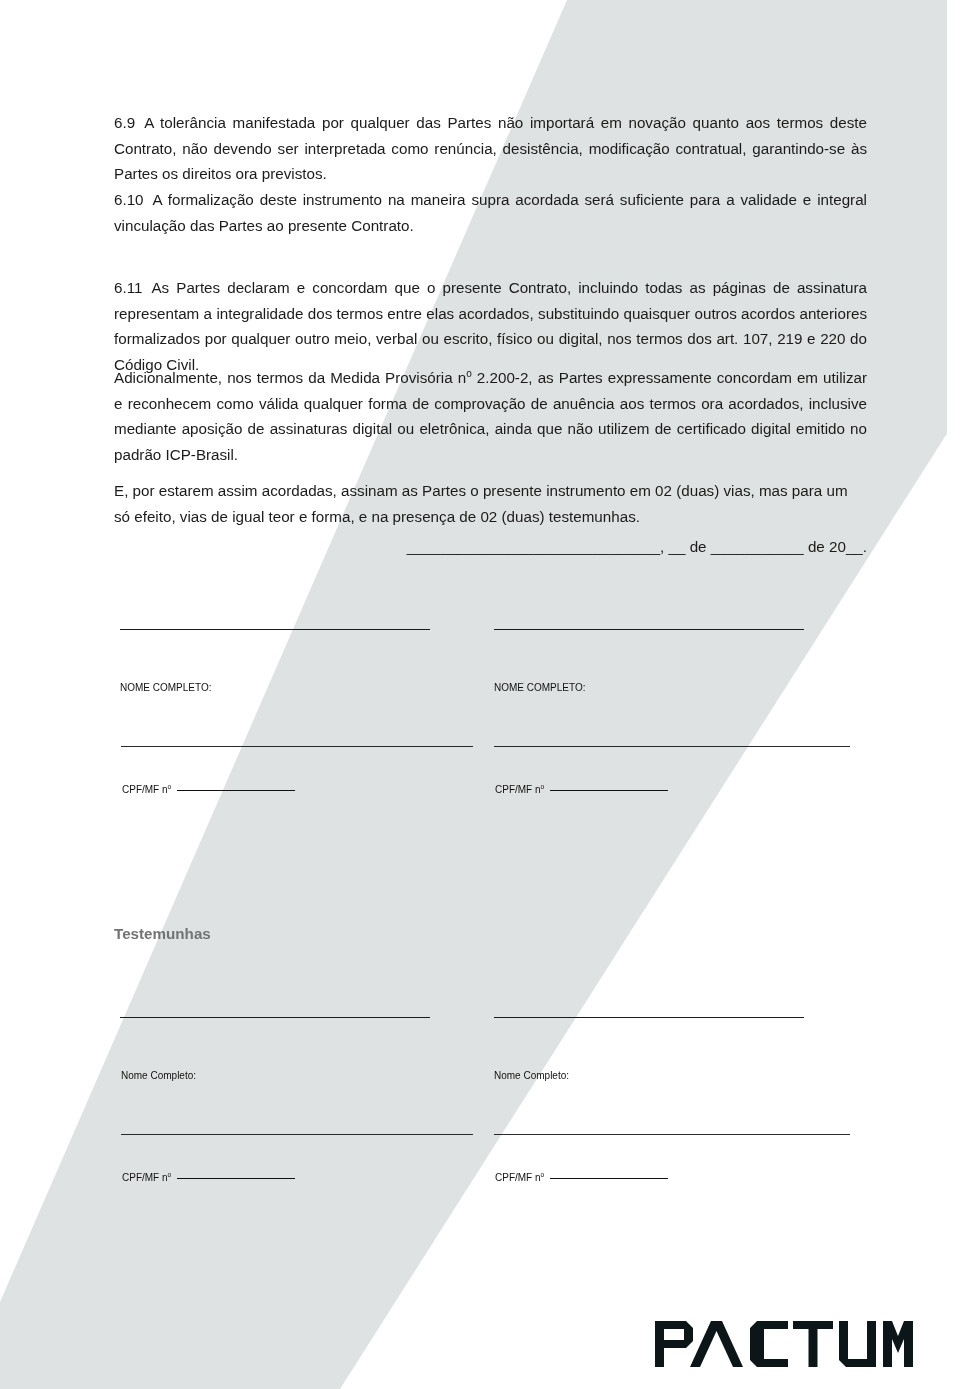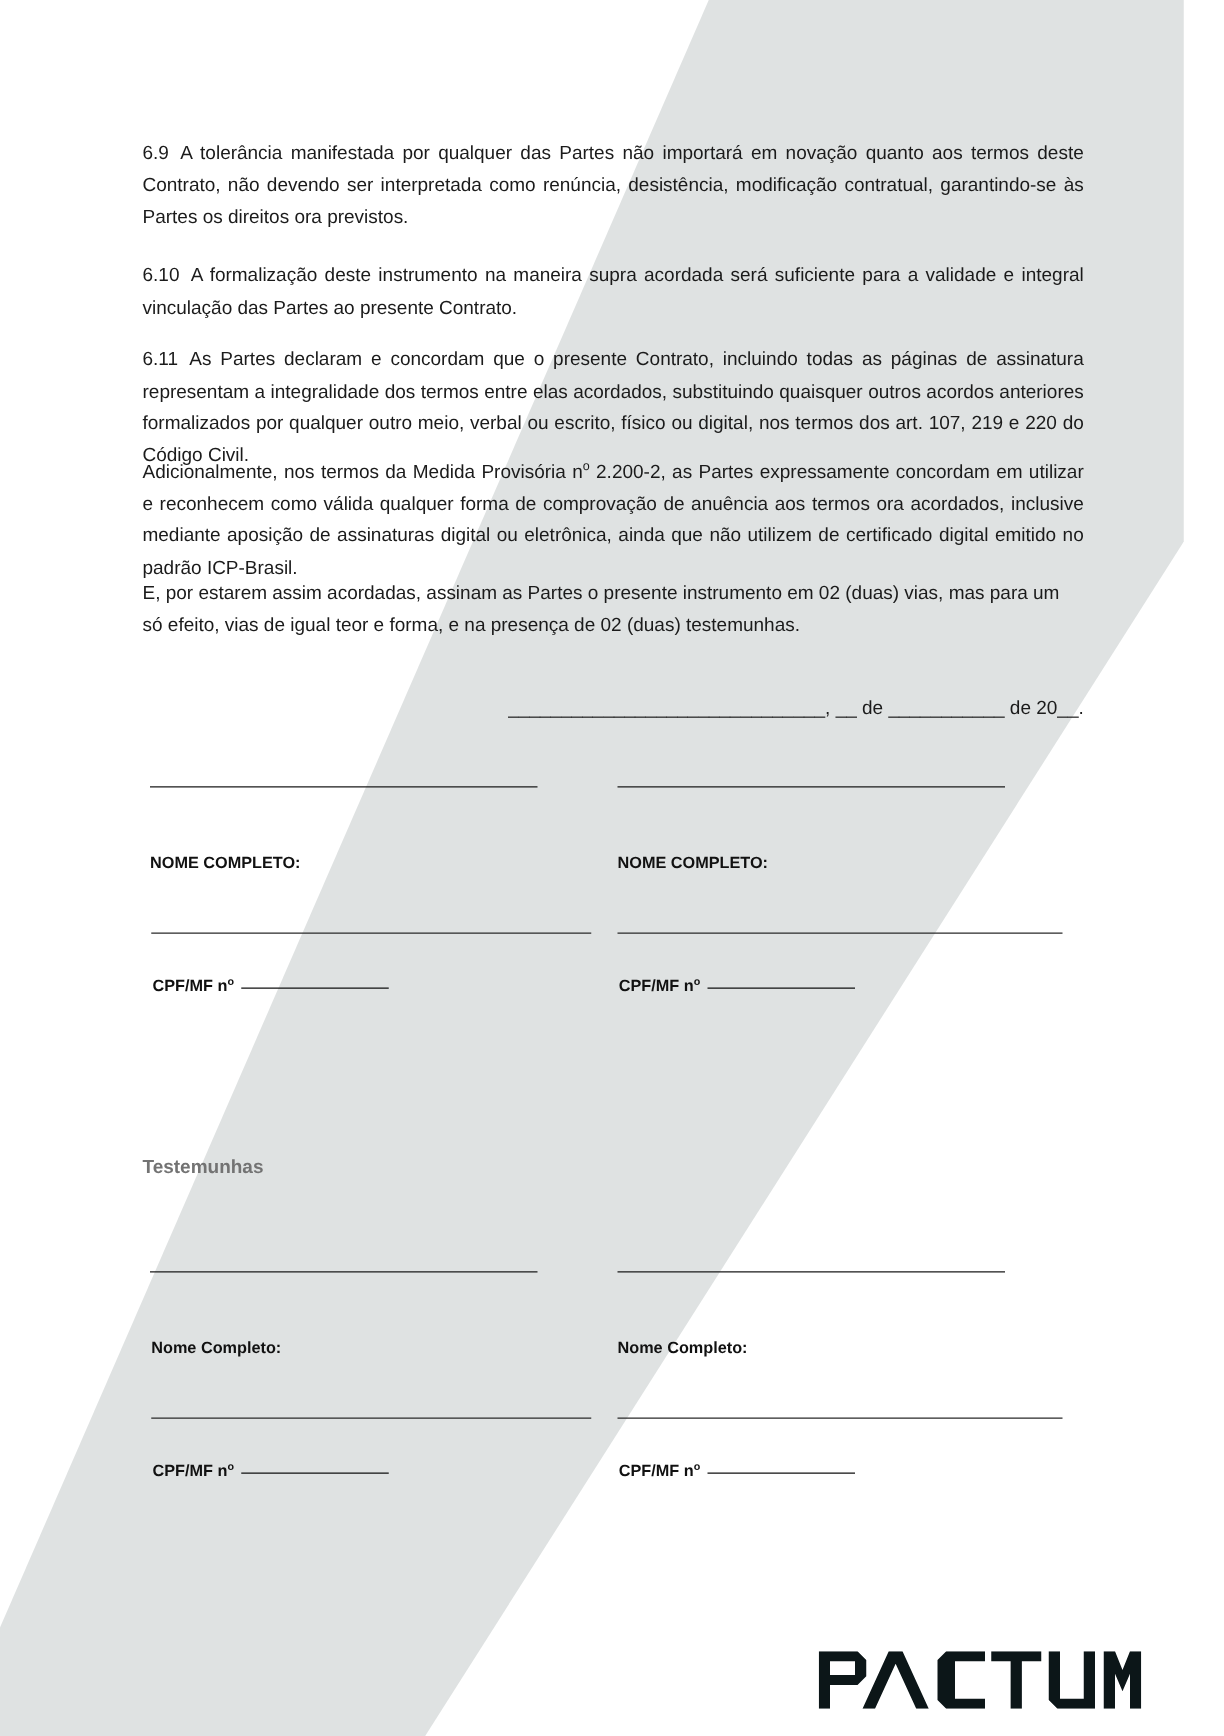--- a/index.html
+++ b/index.html
@@ -76,22 +76,22 @@
   }
   .thin-rule {
     position: absolute;
     height: 0;
     border-top: 1.1px solid #2a2a2a;
     z-index: 3;
   }
 
   .label {
     position: absolute;
-    font-size: 13px;
-    font-weight: bold;
+    font-size: 10px;
+    font-weight: normal;
     color: #111111;
     white-space: nowrap;
     z-index: 3;
   }
   .label .blank {
     display: inline-block;
     border-bottom: 1.6px solid #111111;
     width: 118px;
     margin-left: 6px;
     vertical-align: 2px;
@@ -123,37 +123,37 @@
 <div class="page">
 
   <svg class="diagonal-band" viewBox="0 0 979 1389" preserveAspectRatio="none">
     <polygon points="567,0 979,0 979,383 340,1389 0,1389 0,1302" fill="#dfe2e2"></polygon>
   </svg>
 
   <div class="body-text" style="top:110px;">
     <span class="para-num">6.9</span><span class="spacer-wide"></span><span>A tolerância manifestada por qualquer das Partes não importará em novação quanto aos termos deste Contrato, não devendo ser interpretada como renúncia, desistência, modificação contratual, garantindo-se às Partes os direitos ora previstos.</span>
   </div>
 
-  <div class="body-text" style="top:208px;">
+  <div class="body-text" style="top:187px;">
     <span class="para-num">6.10</span><span class="spacer-wide"></span><span>A formalização deste instrumento na maneira supra acordada será suficiente para a validade e integral vinculação das Partes ao presente Contrato.</span>
   </div>
 
   <div class="body-text" style="top:275px;">
     <span class="para-num">6.11</span><span class="spacer-wide"></span><span>As Partes declaram e concordam que o presente Contrato, incluindo todas as páginas de assinatura representam a integralidade dos termos entre elas acordados, substituindo quaisquer outros acordos anteriores formalizados por qualquer outro meio, verbal ou escrito, físico ou digital, nos termos dos art. 107, 219 e 220 do Código Civil.</span>
   </div>
 
   <div class="body-text" style="top:365px;">
     <span>Adicionalmente, nos termos da Medida Provisória n</span><sup class="ord">o</sup><span> 2.200-2, as Partes expressamente concordam em utilizar e reconhecem como válida qualquer forma de comprovação de anuência aos termos ora acordados, inclusive mediante aposição de assinaturas digital ou eletrônica, ainda que não utilizem de certificado digital emitido no padrão ICP-Brasil.</span>
   </div>
 
-  <div class="body-text nojust" style="top:462px;">
+  <div class="body-text nojust" style="top:478px;">
     <span>E, por estarem assim acordadas, assinam as Partes o presente instrumento em 02 (duas) vias, mas para um só efeito, vias de igual teor e forma, e na presença de 02 (duas) testemunhas.</span>
   </div>
 
-  <div class="date-line" style="top:534px;margin-top:20px;">
+  <div class="date-line" style="top:534px;">
     <span>______________________________, __ de ___________ de 20__.</span>
   </div>
 
   <div class="sig-rule" style="left:120px; top:629px; width:310px;"></div>
   <div class="label" style="left:120px; top:682px;">
     <span>NOME COMPLETO:</span>
   </div>
   <div class="thin-rule" style="left:121px; top:746px; width:352px;"></div>
   <div class="label" style="left:122px; top:777px;">
     <span>CPF/MF n</span><sup class="ord">o</sup><span class="blank"></span>

